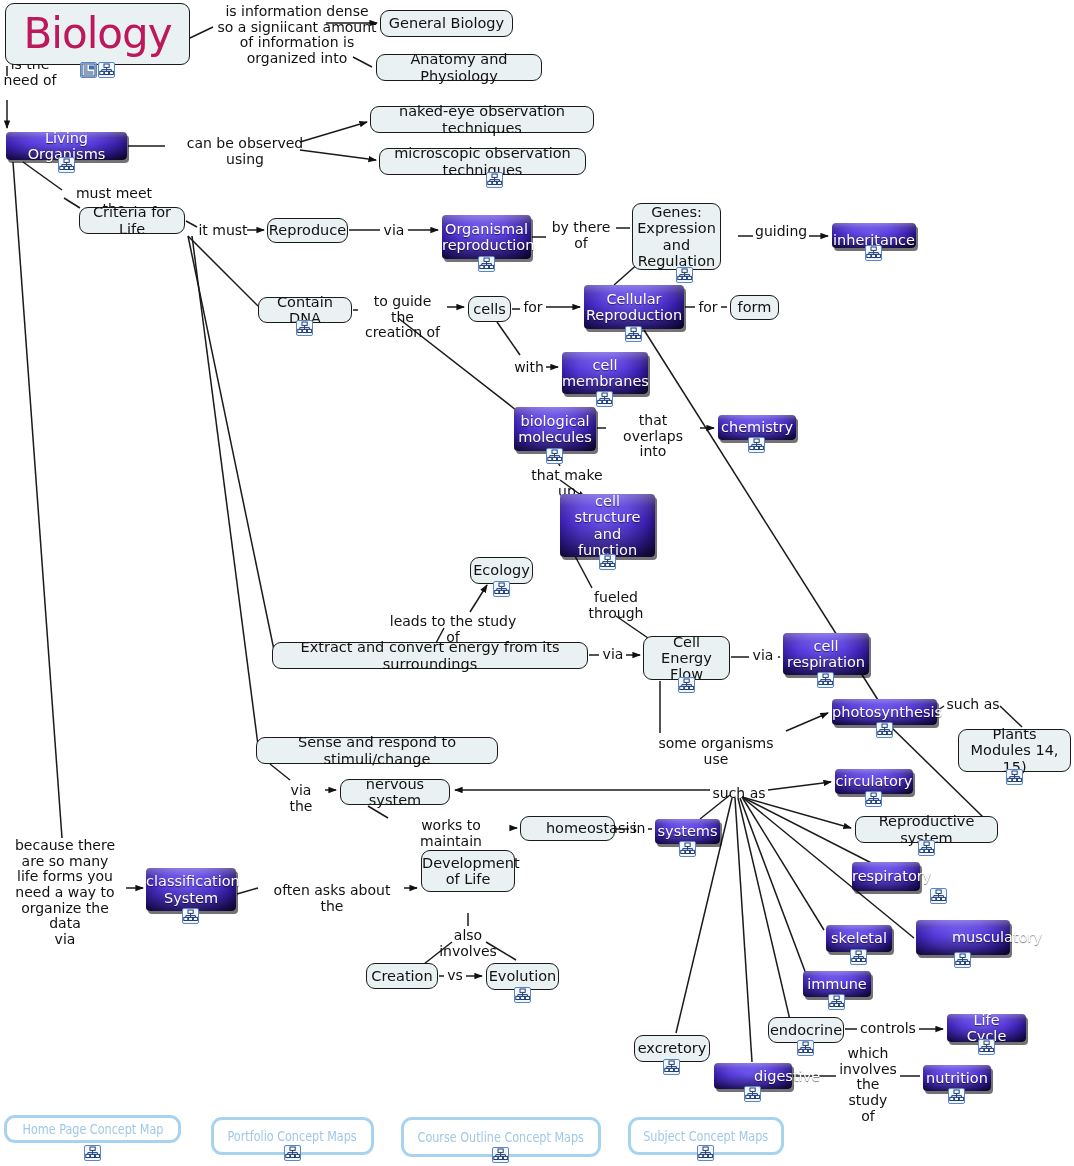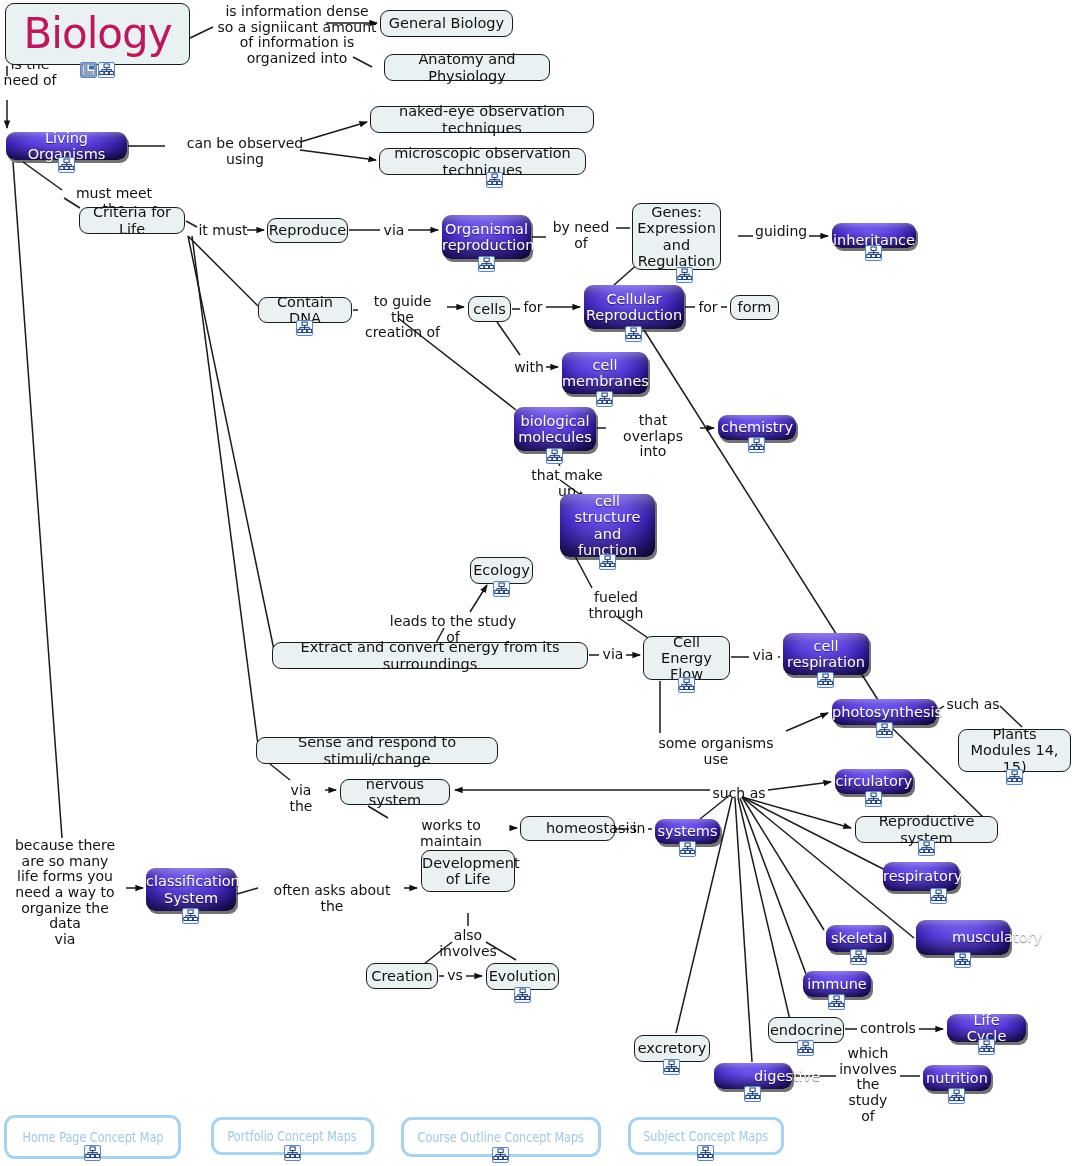--- a/index.html
+++ b/index.html
@@ -39,21 +39,21 @@
   .light{
     background:#eaf1f2;
     border:1.6px solid #1a1a1a;
     border-radius:9px;
     color:#111111;
     font-size:14.5px;
   }
 
   
   .dark{
-    border-radius:9px;
+    border-radius:4px;
     color:#ffffff;
     font-size:14.5px;
     border:none;
     background:
        linear-gradient(to bottom,
             rgba(255,255,255,.34) 0%,
             rgba(255,255,255,.10) 20%,
             rgba(255,255,255,0) 42%,
             rgba(0,0,0,.30) 78%,
             rgba(0,0,0,.55) 100%),
@@ -265,21 +265,21 @@
             <path d="M7.6 4.4 L7.6 6.6 M2.8 6.6 L12.4 6.6 M2.8 6.6 L2.8 8.4 M7.6 6.6 L7.6 8.4 M12.4 6.6 L12.4 8.4" stroke="#1c3e78" stroke-width="1" fill="none"></path>
             <rect x="0.8" y="8.4" width="4" height="3.1" fill="#fff" stroke="#1c3e78" stroke-width="1"></rect>
             <rect x="5.6" y="8.4" width="4" height="3.1" fill="#fff" stroke="#1c3e78" stroke-width="1"></rect>
             <rect x="10.4" y="8.4" width="4" height="3.1" fill="#fff" stroke="#1c3e78" stroke-width="1"></rect>
           </svg>
         </span>
       </div>
       <div class="node light" style="left: 380px; top: 10px; width: 133px; height: 27px;">
         <span class="lbl" style="white-space: pre-line;">General Biology</span>
       </div>
-      <div class="node light" style="left: 384px; top: 54px; width: 166px; height: 27px;">
+      <div class="node light" style="left: 376px; top: 54px; width: 166px; height: 27px;">
         <span class="lbl" style="white-space: pre-line;">Anatomy and Physiology</span>
       </div>
       <div class="node dark" style="left: 6px; top: 132px; width: 121px; height: 28px;">
         <span class="lbl" style="white-space: pre-line;">Living Organisms</span>
       </div>
       <div class="icons" style="left: 57.5px; top: 157px;">
         <span class="ic">
           <svg width="15" height="14" viewBox="0 0 15 14">
             <rect x="5" y="1" width="5.2" height="3.4" fill="#fff" stroke="#1c3e78" stroke-width="1"></rect>
             <path d="M7.6 4.4 L7.6 6.6 M2.8 6.6 L12.4 6.6 M2.8 6.6 L2.8 8.4 M7.6 6.6 L7.6 8.4 M12.4 6.6 L12.4 8.4" stroke="#1c3e78" stroke-width="1" fill="none"></path>
@@ -572,21 +572,21 @@
         <span class="ic">
           <svg width="15" height="14" viewBox="0 0 15 14">
             <rect x="5" y="1" width="5.2" height="3.4" fill="#fff" stroke="#1c3e78" stroke-width="1"></rect>
             <path d="M7.6 4.4 L7.6 6.6 M2.8 6.6 L12.4 6.6 M2.8 6.6 L2.8 8.4 M7.6 6.6 L7.6 8.4 M12.4 6.6 L12.4 8.4" stroke="#1c3e78" stroke-width="1" fill="none"></path>
             <rect x="0.8" y="8.4" width="4" height="3.1" fill="#fff" stroke="#1c3e78" stroke-width="1"></rect>
             <rect x="5.6" y="8.4" width="4" height="3.1" fill="#fff" stroke="#1c3e78" stroke-width="1"></rect>
             <rect x="10.4" y="8.4" width="4" height="3.1" fill="#fff" stroke="#1c3e78" stroke-width="1"></rect>
           </svg>
         </span>
       </div>
-      <div class="node dark" style="left: 883px; top: 862px; width: 76px; height: 29px;">
+      <div class="node dark" style="left: 852px; top: 862px; width: 68px; height: 29px;">
         <span class="lbl" style="white-space: pre-line;">respiratory</span>
       </div>
       <div class="icons" style="left: 930px; top: 888px;">
         <span class="ic">
           <svg width="15" height="14" viewBox="0 0 15 14">
             <rect x="5" y="1" width="5.2" height="3.4" fill="#fff" stroke="#1c3e78" stroke-width="1"></rect>
             <path d="M7.6 4.4 L7.6 6.6 M2.8 6.6 L12.4 6.6 M2.8 6.6 L2.8 8.4 M7.6 6.6 L7.6 8.4 M12.4 6.6 L12.4 8.4" stroke="#1c3e78" stroke-width="1" fill="none"></path>
             <rect x="0.8" y="8.4" width="4" height="3.1" fill="#fff" stroke="#1c3e78" stroke-width="1"></rect>
             <rect x="5.6" y="8.4" width="4" height="3.1" fill="#fff" stroke="#1c3e78" stroke-width="1"></rect>
             <rect x="10.4" y="8.4" width="4" height="3.1" fill="#fff" stroke="#1c3e78" stroke-width="1"></rect>
@@ -746,21 +746,21 @@
       <div class="linklabel" style="left: 213px; top: 4px; width: 168px;">is information dense
 so a signiicant amount
 of information is
 organized into</div>
       <div class="linklabel" style="left: 0px; top: 57px; width: 60px;">is the
 need of</div>
       <div class="linklabel" style="left: 167px; top: 136px; width: 156px;">can be observed using</div>
       <div class="linklabel" style="left: 64px; top: 186px; width: 100px;">must meet the</div>
       <div class="linklabel" style="left: 198px; top: 223px; width: 50px;">it must</div>
       <div class="linklabel" style="left: 382px; top: 223px; width: 24px;">via</div>
-      <div class="linklabel" style="left: 548px; top: 220px; width: 66px;">by need
+      <div class="linklabel" style="left: 548px; top: 220px; width: 66px;">by there
 of</div>
       <div class="linklabel" style="left: 755px; top: 224px; width: 52px;">guiding</div>
       <div class="linklabel" style="left: 360px; top: 294px; width: 85px;">to guide the
 creation of</div>
       <div class="linklabel" style="left: 522px; top: 300px; width: 22px;">for</div>
       <div class="linklabel" style="left: 697px; top: 300px; width: 22px;">for</div>
       <div class="linklabel" style="left: 514px; top: 360px; width: 30px;">with</div>
       <div class="linklabel" style="left: 608px; top: 413px; width: 90px;">that overlaps
 into</div>
       <div class="linklabel" style="left: 521px; top: 468px; width: 92px;">that make up</div>
@@ -784,21 +784,21 @@
       <div class="linklabel" style="left: 262px; top: 883px; width: 140px;">often asks about the</div>
       <div class="linklabel" style="left: 424px; top: 928px; width: 88px;">also involves</div>
       <div class="linklabel" style="left: 446px; top: 968px; width: 18px;">vs</div>
       <div class="linklabel" style="left: 860px; top: 1021px; width: 56px;">controls</div>
       <div class="linklabel" style="left: 838px; top: 1046px; width: 60px;">which
 involves
 the study
 of</div>
     </div>
   <div id="nav-layer">
-      <div class="navbtn" style="left: 4px; top: 1115px; width: 177px; height: 44px;">
+      <div class="navbtn" style="left: 4px; top: 1115px; width: 177px; height: 28px;">
         <span class="lbl">Home Page Concept Map</span>
       </div>
       <div class="icons" style="left: 83.5px; top: 1145px;">
         <span class="ic">
           <svg width="15" height="14" viewBox="0 0 15 14">
             <rect x="5" y="1" width="5.2" height="3.4" fill="#fff" stroke="#1c3e78" stroke-width="1"></rect>
             <path d="M7.6 4.4 L7.6 6.6 M2.8 6.6 L12.4 6.6 M2.8 6.6 L2.8 8.4 M7.6 6.6 L7.6 8.4 M12.4 6.6 L12.4 8.4" stroke="#1c3e78" stroke-width="1" fill="none"></path>
             <rect x="0.8" y="8.4" width="4" height="3.1" fill="#fff" stroke="#1c3e78" stroke-width="1"></rect>
             <rect x="5.6" y="8.4" width="4" height="3.1" fill="#fff" stroke="#1c3e78" stroke-width="1"></rect>
             <rect x="10.4" y="8.4" width="4" height="3.1" fill="#fff" stroke="#1c3e78" stroke-width="1"></rect>

